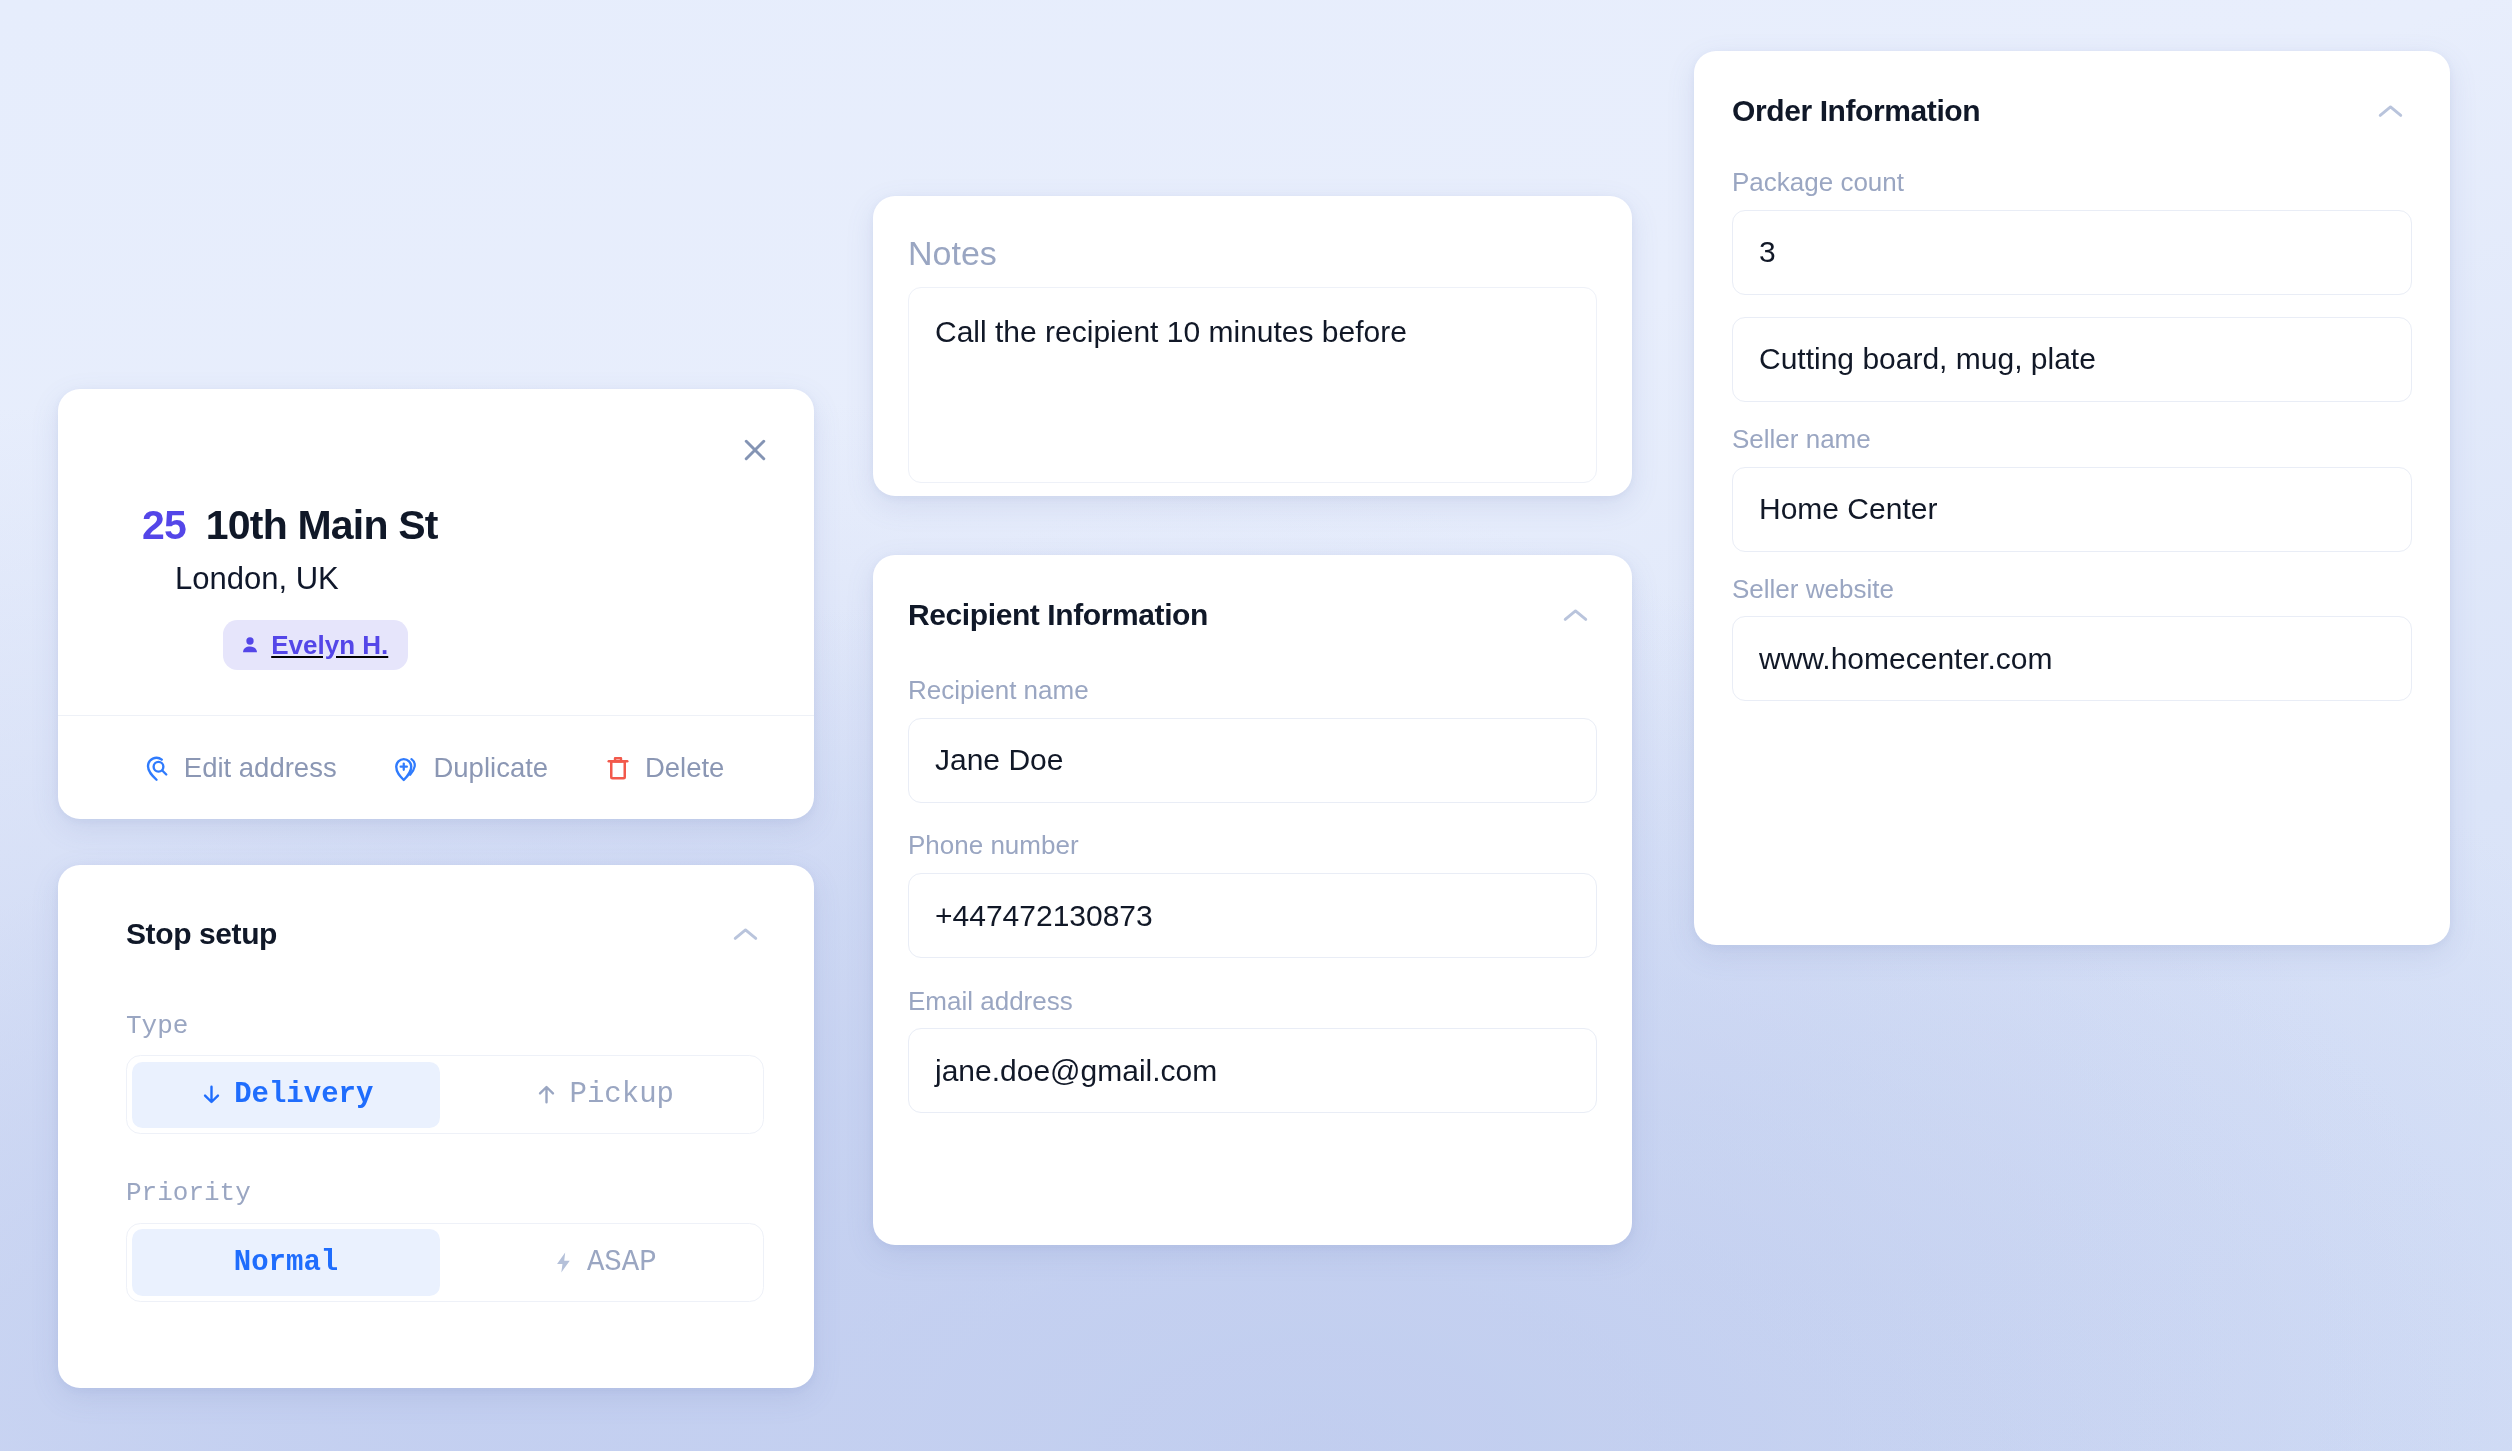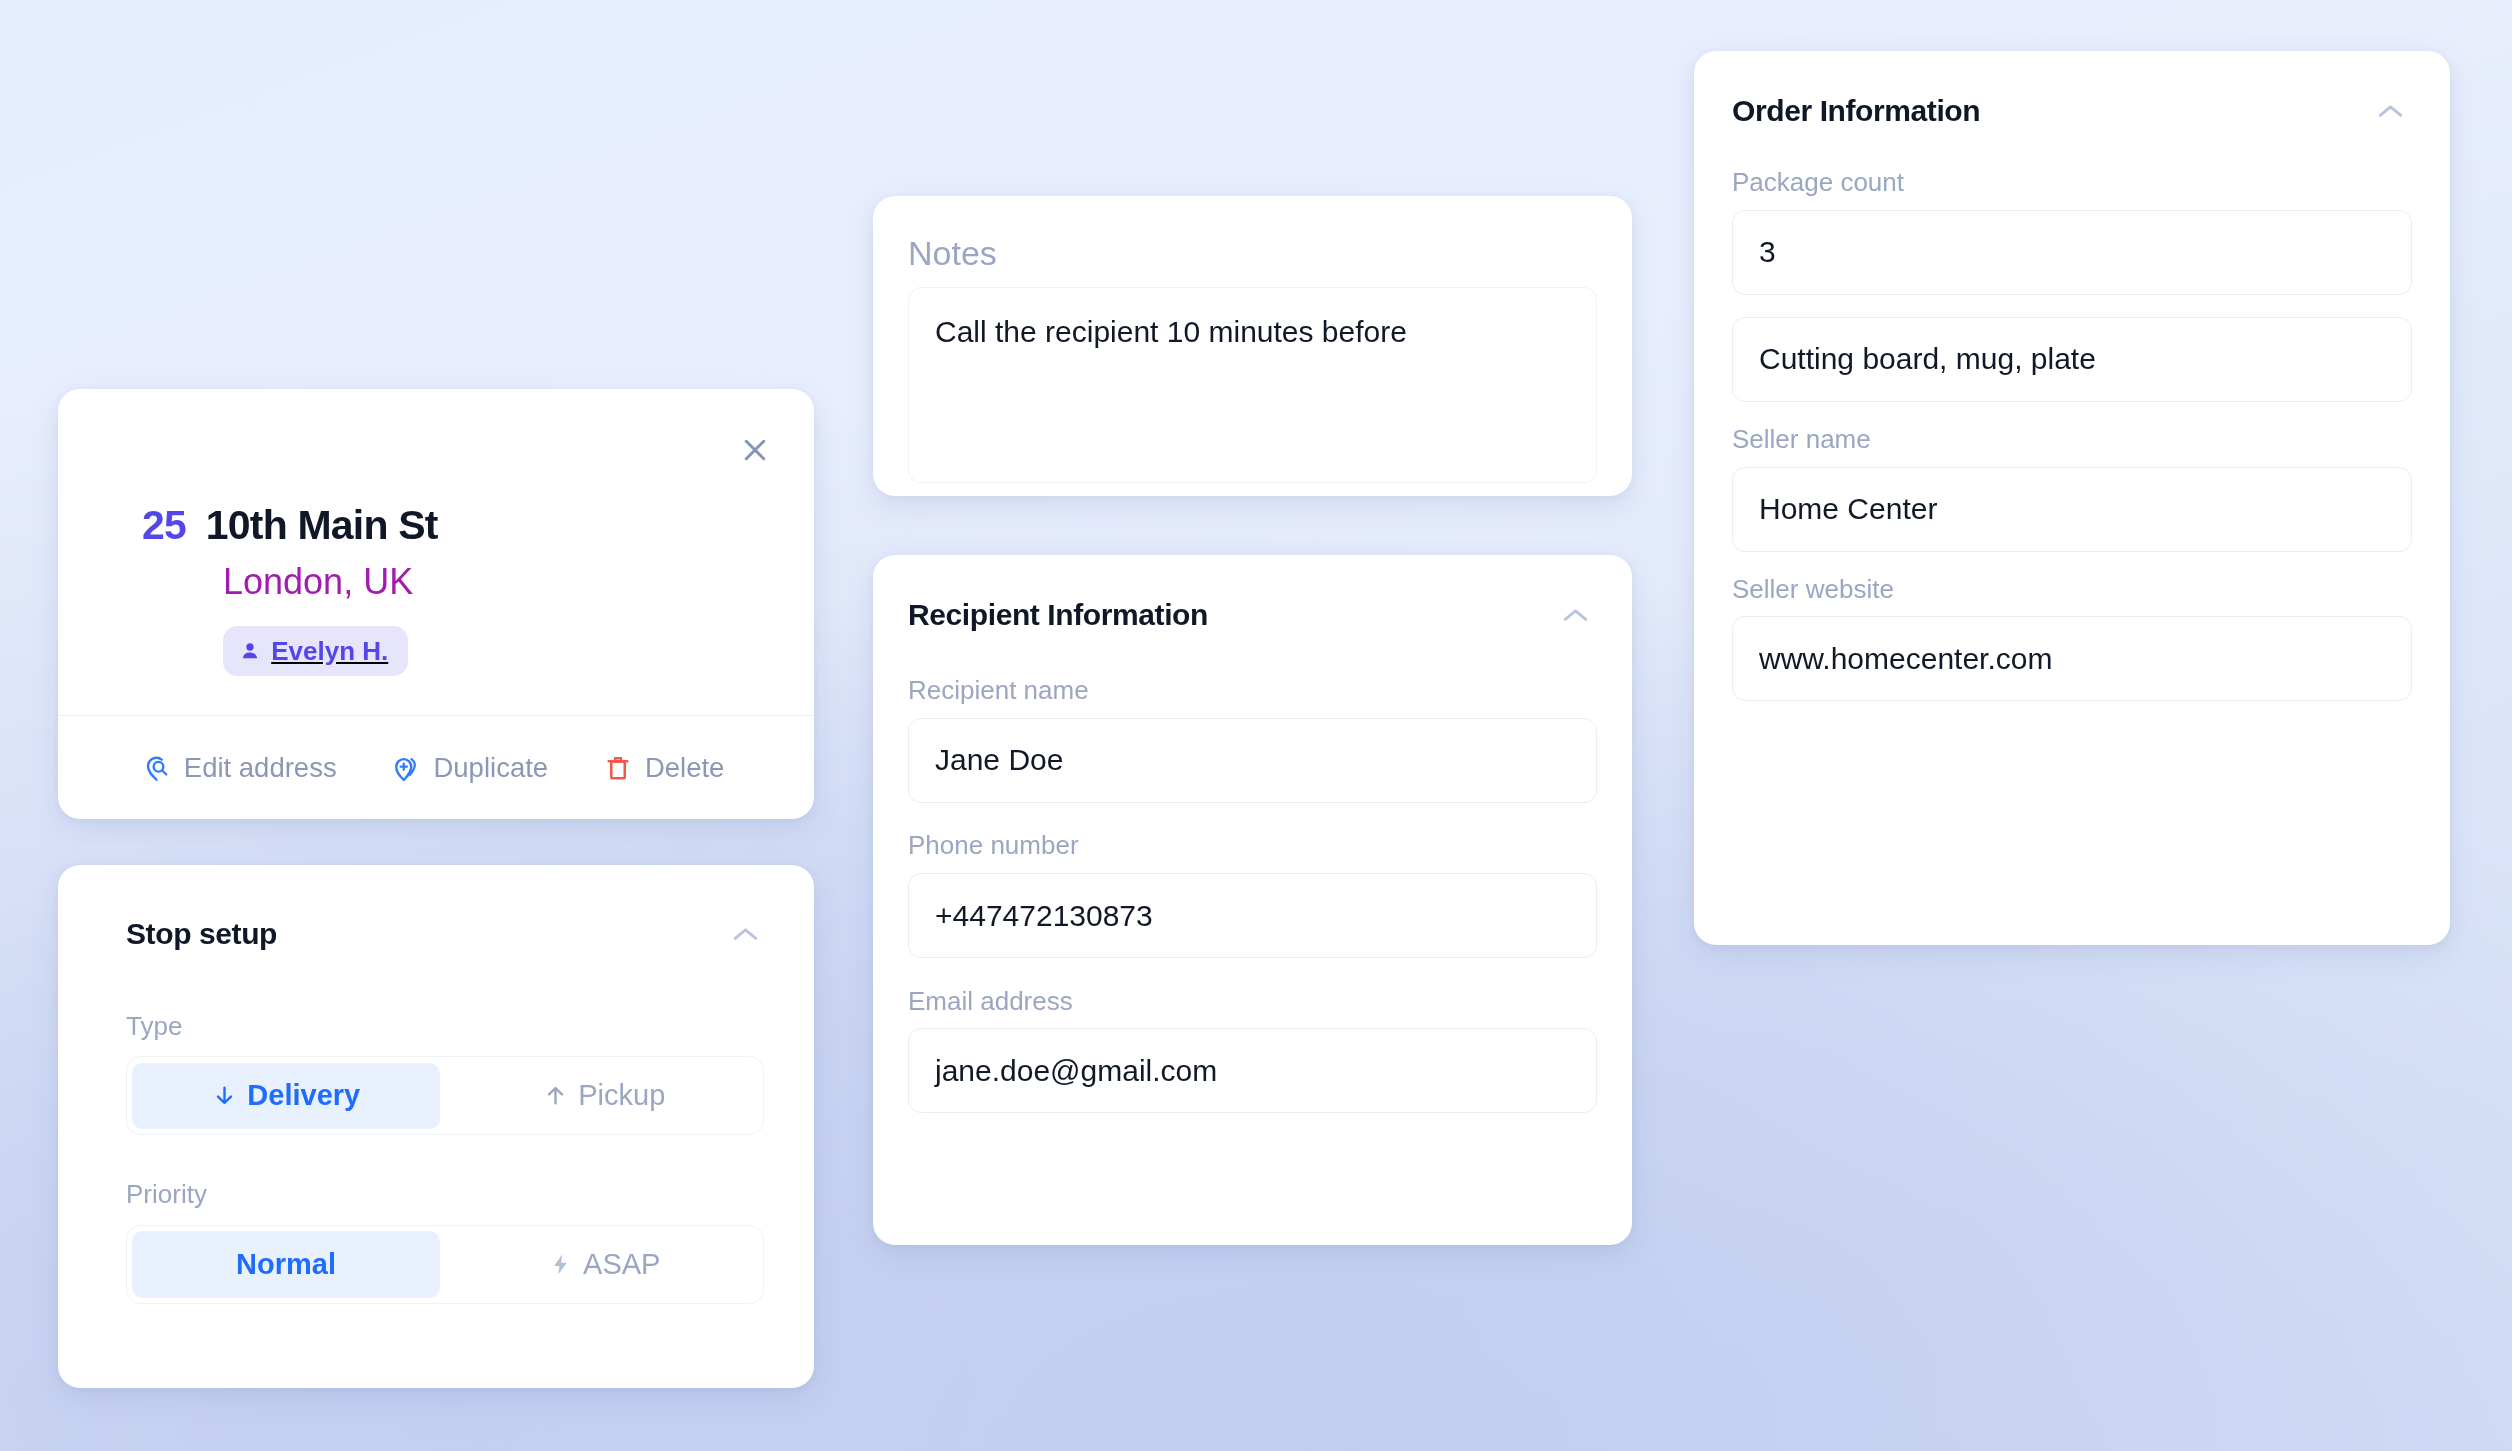--- a/index.html
+++ b/index.html
@@ -43,22 +43,22 @@
   .addr-body { padding: 113px 0 0 84px; }
 
   .addr-title-row { display: flex; align-items: baseline; gap: 19.6px; }
   .addr-num {
     font-size: 41px; font-weight: 700; color: #5446e8; letter-spacing: -0.7px;
   }
   .addr-street {
     font-size: 41px; font-weight: 700; color: #101828; letter-spacing: -0.8px;
   }
   .addr-city {
-    margin-top: 11.8px; margin-left: 81px;
-    font-size: 36px; color: #a21caf; font-weight: 400;
+    margin-top: 11.8px; margin-left: 33px;
+    font-size: 31px; color: #0f172a; font-weight: 400;
   }
 
   .assignee-pill {
     margin-top: 23.6px; margin-left: 81px;
     display: inline-flex; align-items: center; gap: 10.5px;
     background: #e6e5fb; border-radius: 14.4px;
     padding: 9.2px 19.6px 9.2px 15.7px;
     cursor: pointer;
     text-decoration: underline;
   }
@@ -98,21 +98,21 @@
     background: #fff;
     display: flex; align-items: center;
     padding: 0 26px;
     font-size: 30px; color: #111827;
     cursor: text;
   }
 
   
   #stop-card { left: 58px; top: 865px; width: 756px; height: 523px; }
   #stop-card .sec-head { padding: 50px 50px 0 68px; }
-  #stop-card .sc-body { padding: 58px 50px 0 68px; }
+  #stop-card .sc-body { padding: 58px 50px 0 68px; font-family: Liberation Mono, monospace; }
 
   .seg-label { font-size: 26px; color: #9aa6c2; margin-bottom: 14.4px; }
   .seg-group {
     display: flex; border: 1.3px solid #eef1f8; border-radius: 14.4px;
     overflow: hidden; background: #fff; height: 79px;
   }
   .seg-btn {
     flex: 1; display: flex; align-items: center; justify-content: center;
     gap: 10.5px; font-size: 29px; font-weight: 500; color: #9aa6c2;
     cursor: pointer; margin: 5.2px; border-radius: 10.5px;

